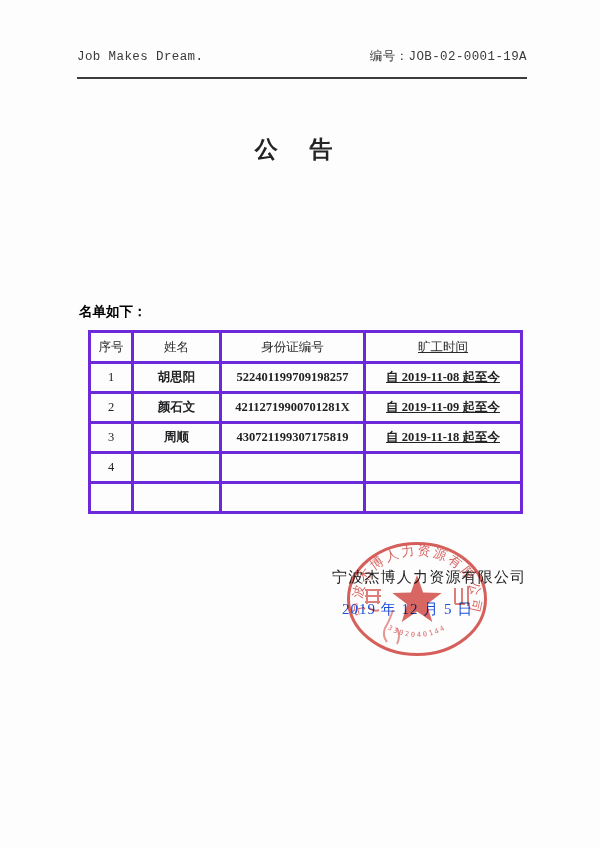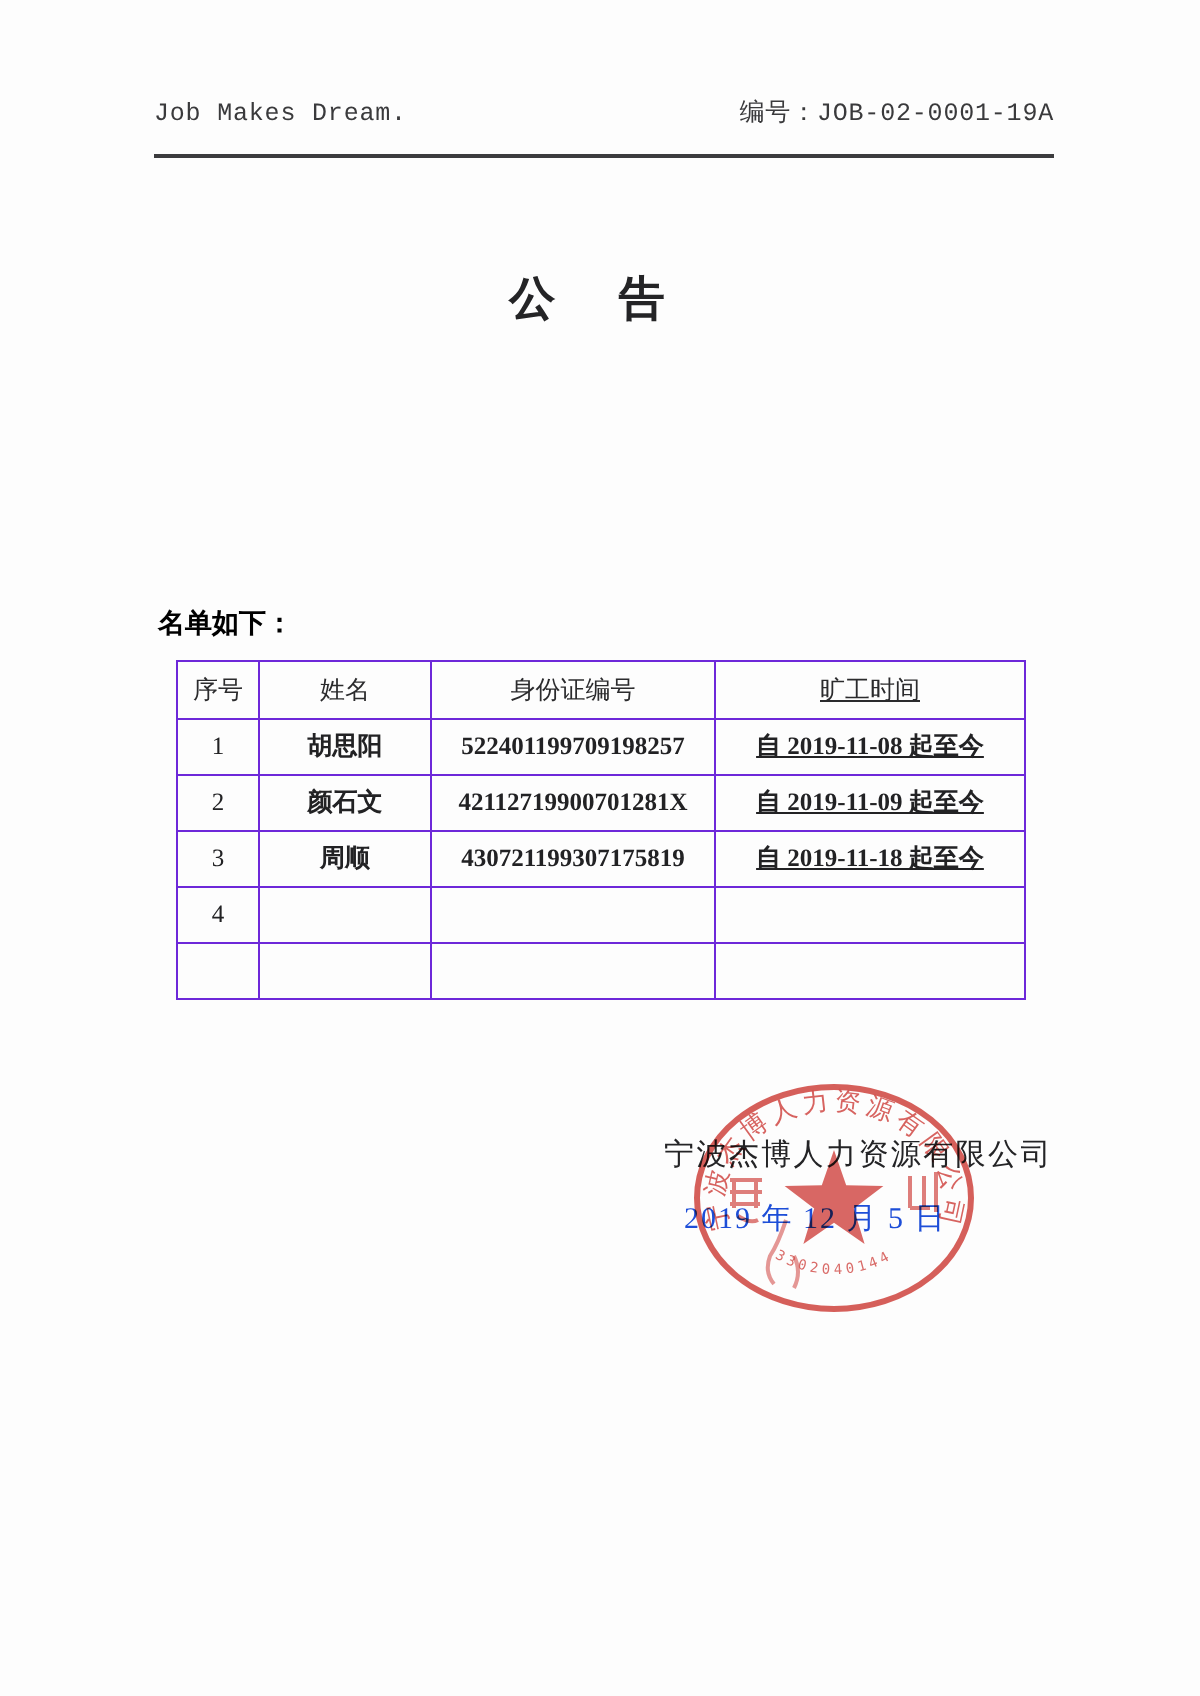--- a/index.html
+++ b/index.html
@@ -31,21 +31,21 @@
   .list-label{
     position:absolute;left:79px;top:303px;font-size:13.5px;font-weight:bold;color:#000000;
   }
   
   table.roster{
     position:absolute;left:88px;top:330px;width:420px;
     border-collapse:collapse;table-layout:fixed;
     font-size:12.5px;color:#222224;
   }
   table.roster td{
-    border:1px solid #6d28d9;text-align:center;vertical-align:middle;
+    border:3px solid #6d28d9;text-align:center;vertical-align:middle;
     height:27px;padding:0;overflow:hidden;
   }
   table.roster tr.head td{height:28px;font-weight:normal;color:#2b2b2d;}
   table.roster td.c0{width:40px;}
   table.roster td.c1{width:85px;font-weight:bold;}
   table.roster td.c2{width:141px;font-weight:bold;}
   table.roster td.c3{width:154px;font-weight:bold;text-decoration:underline;}
   table.roster tr.head td.c1,
   table.roster tr.head td.c2,
   table.roster tr.head td.c3{font-weight:normal;}

